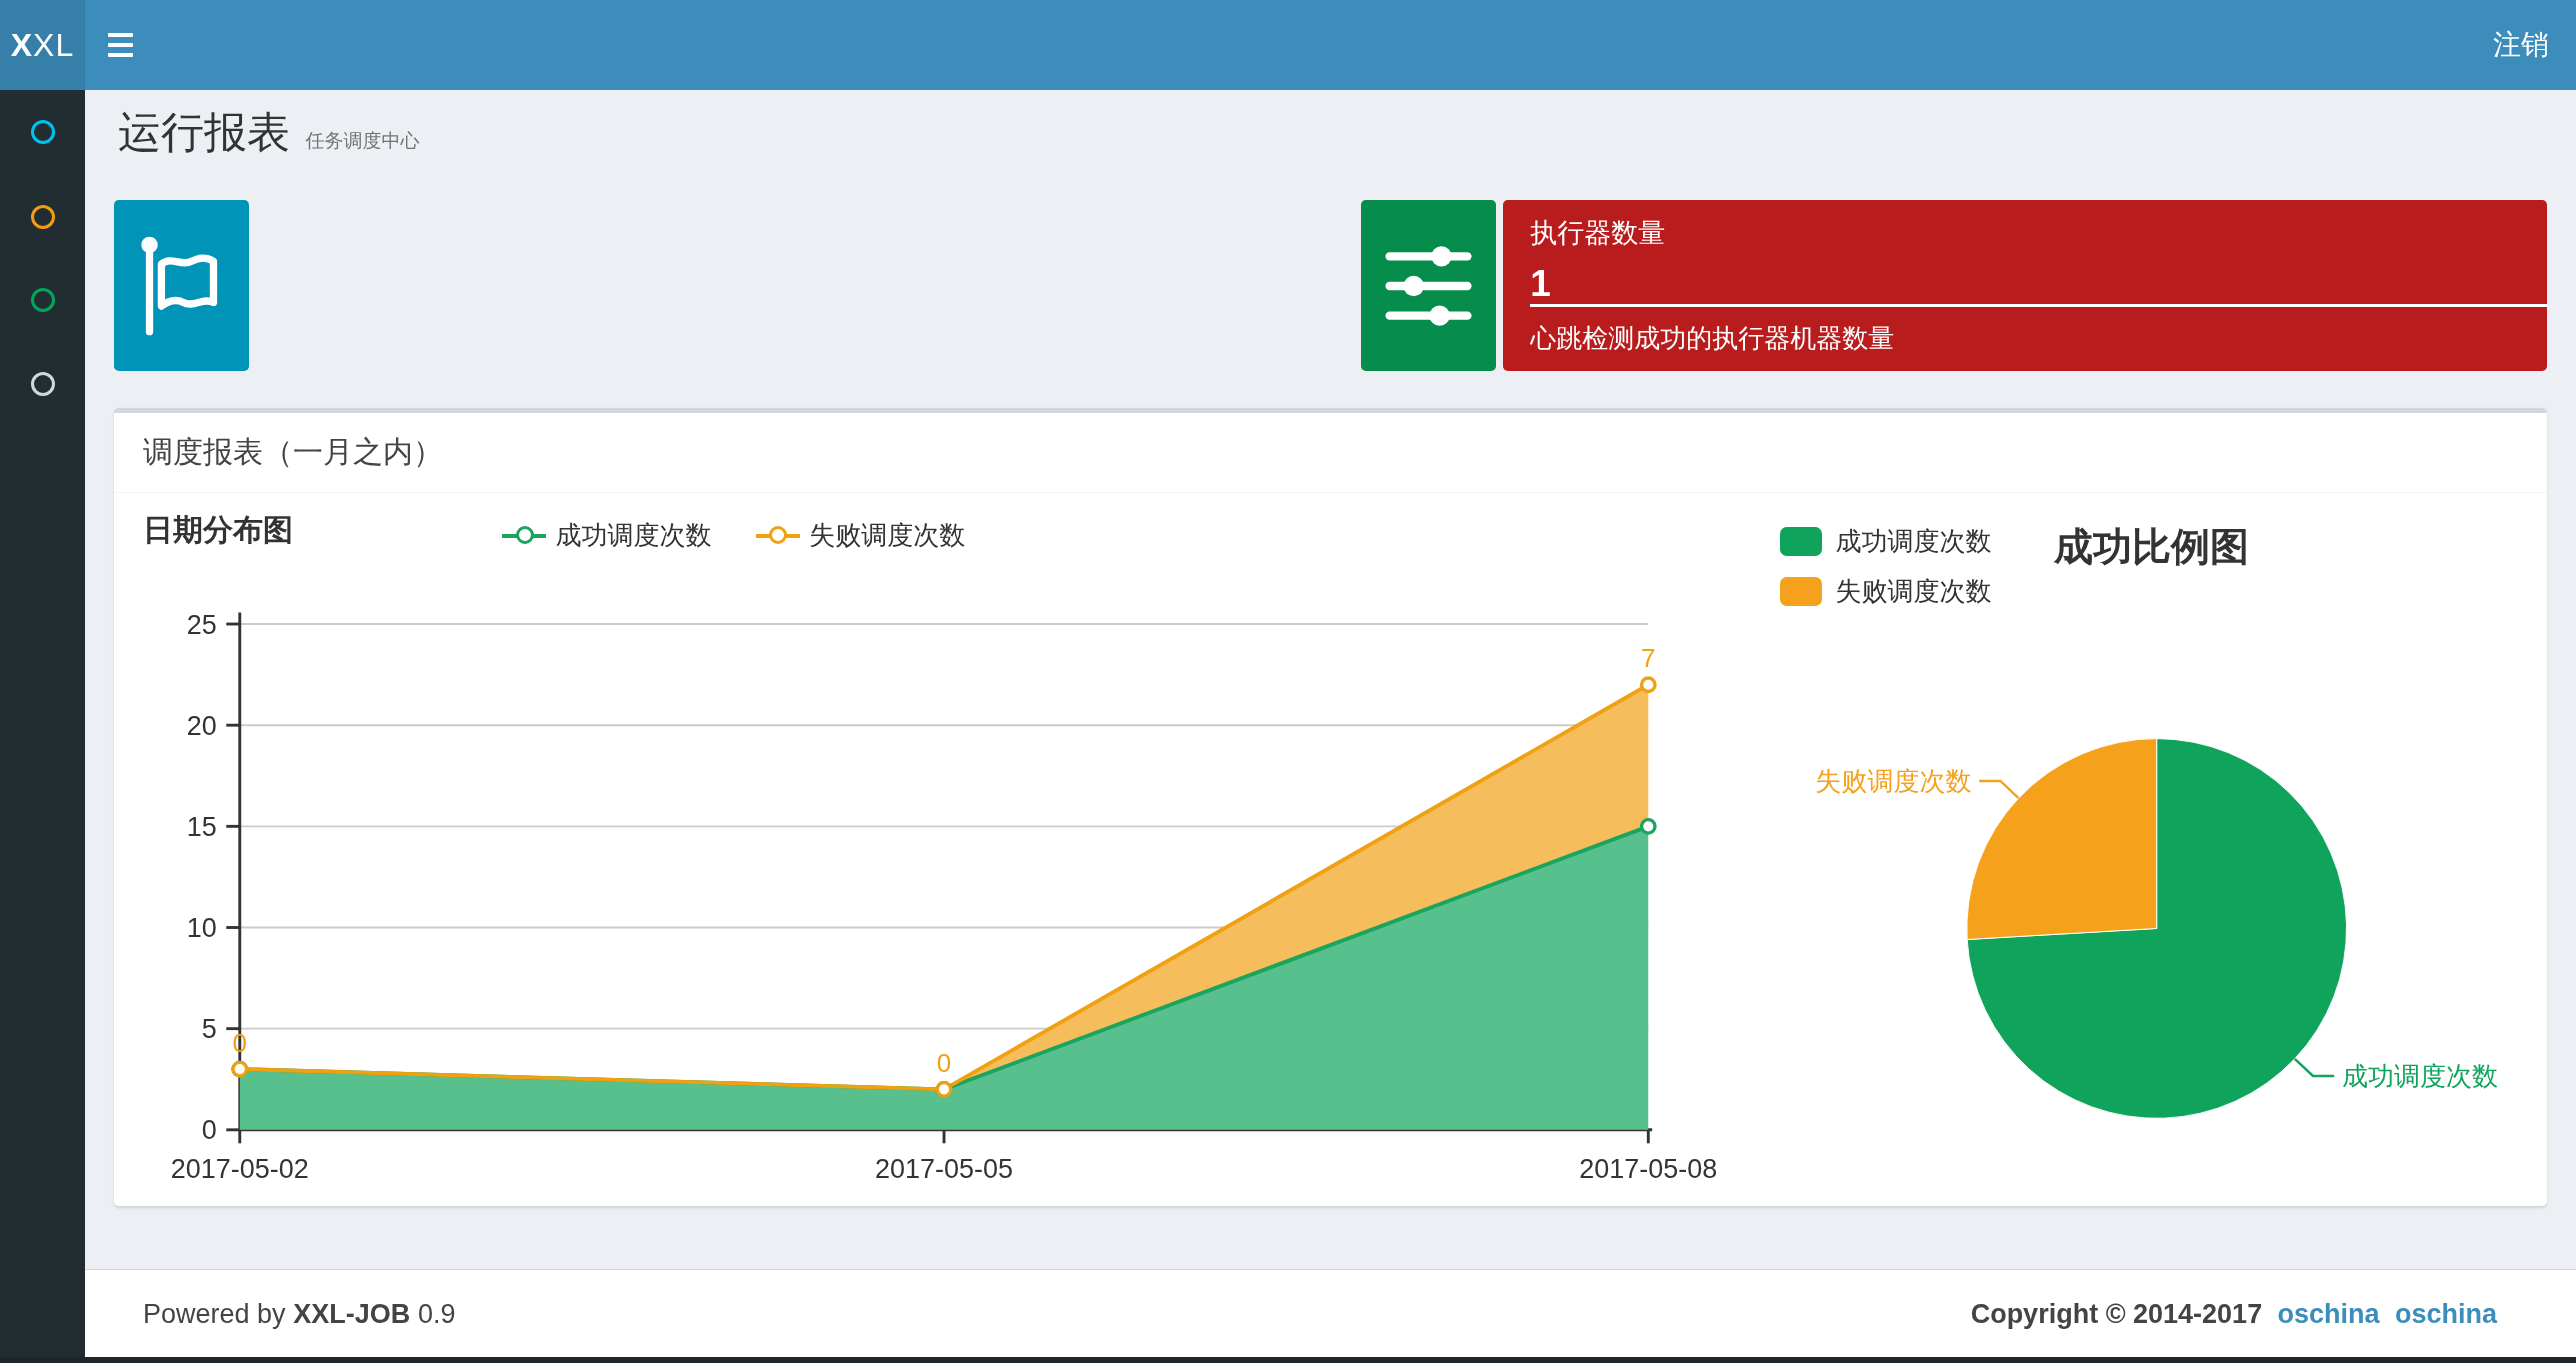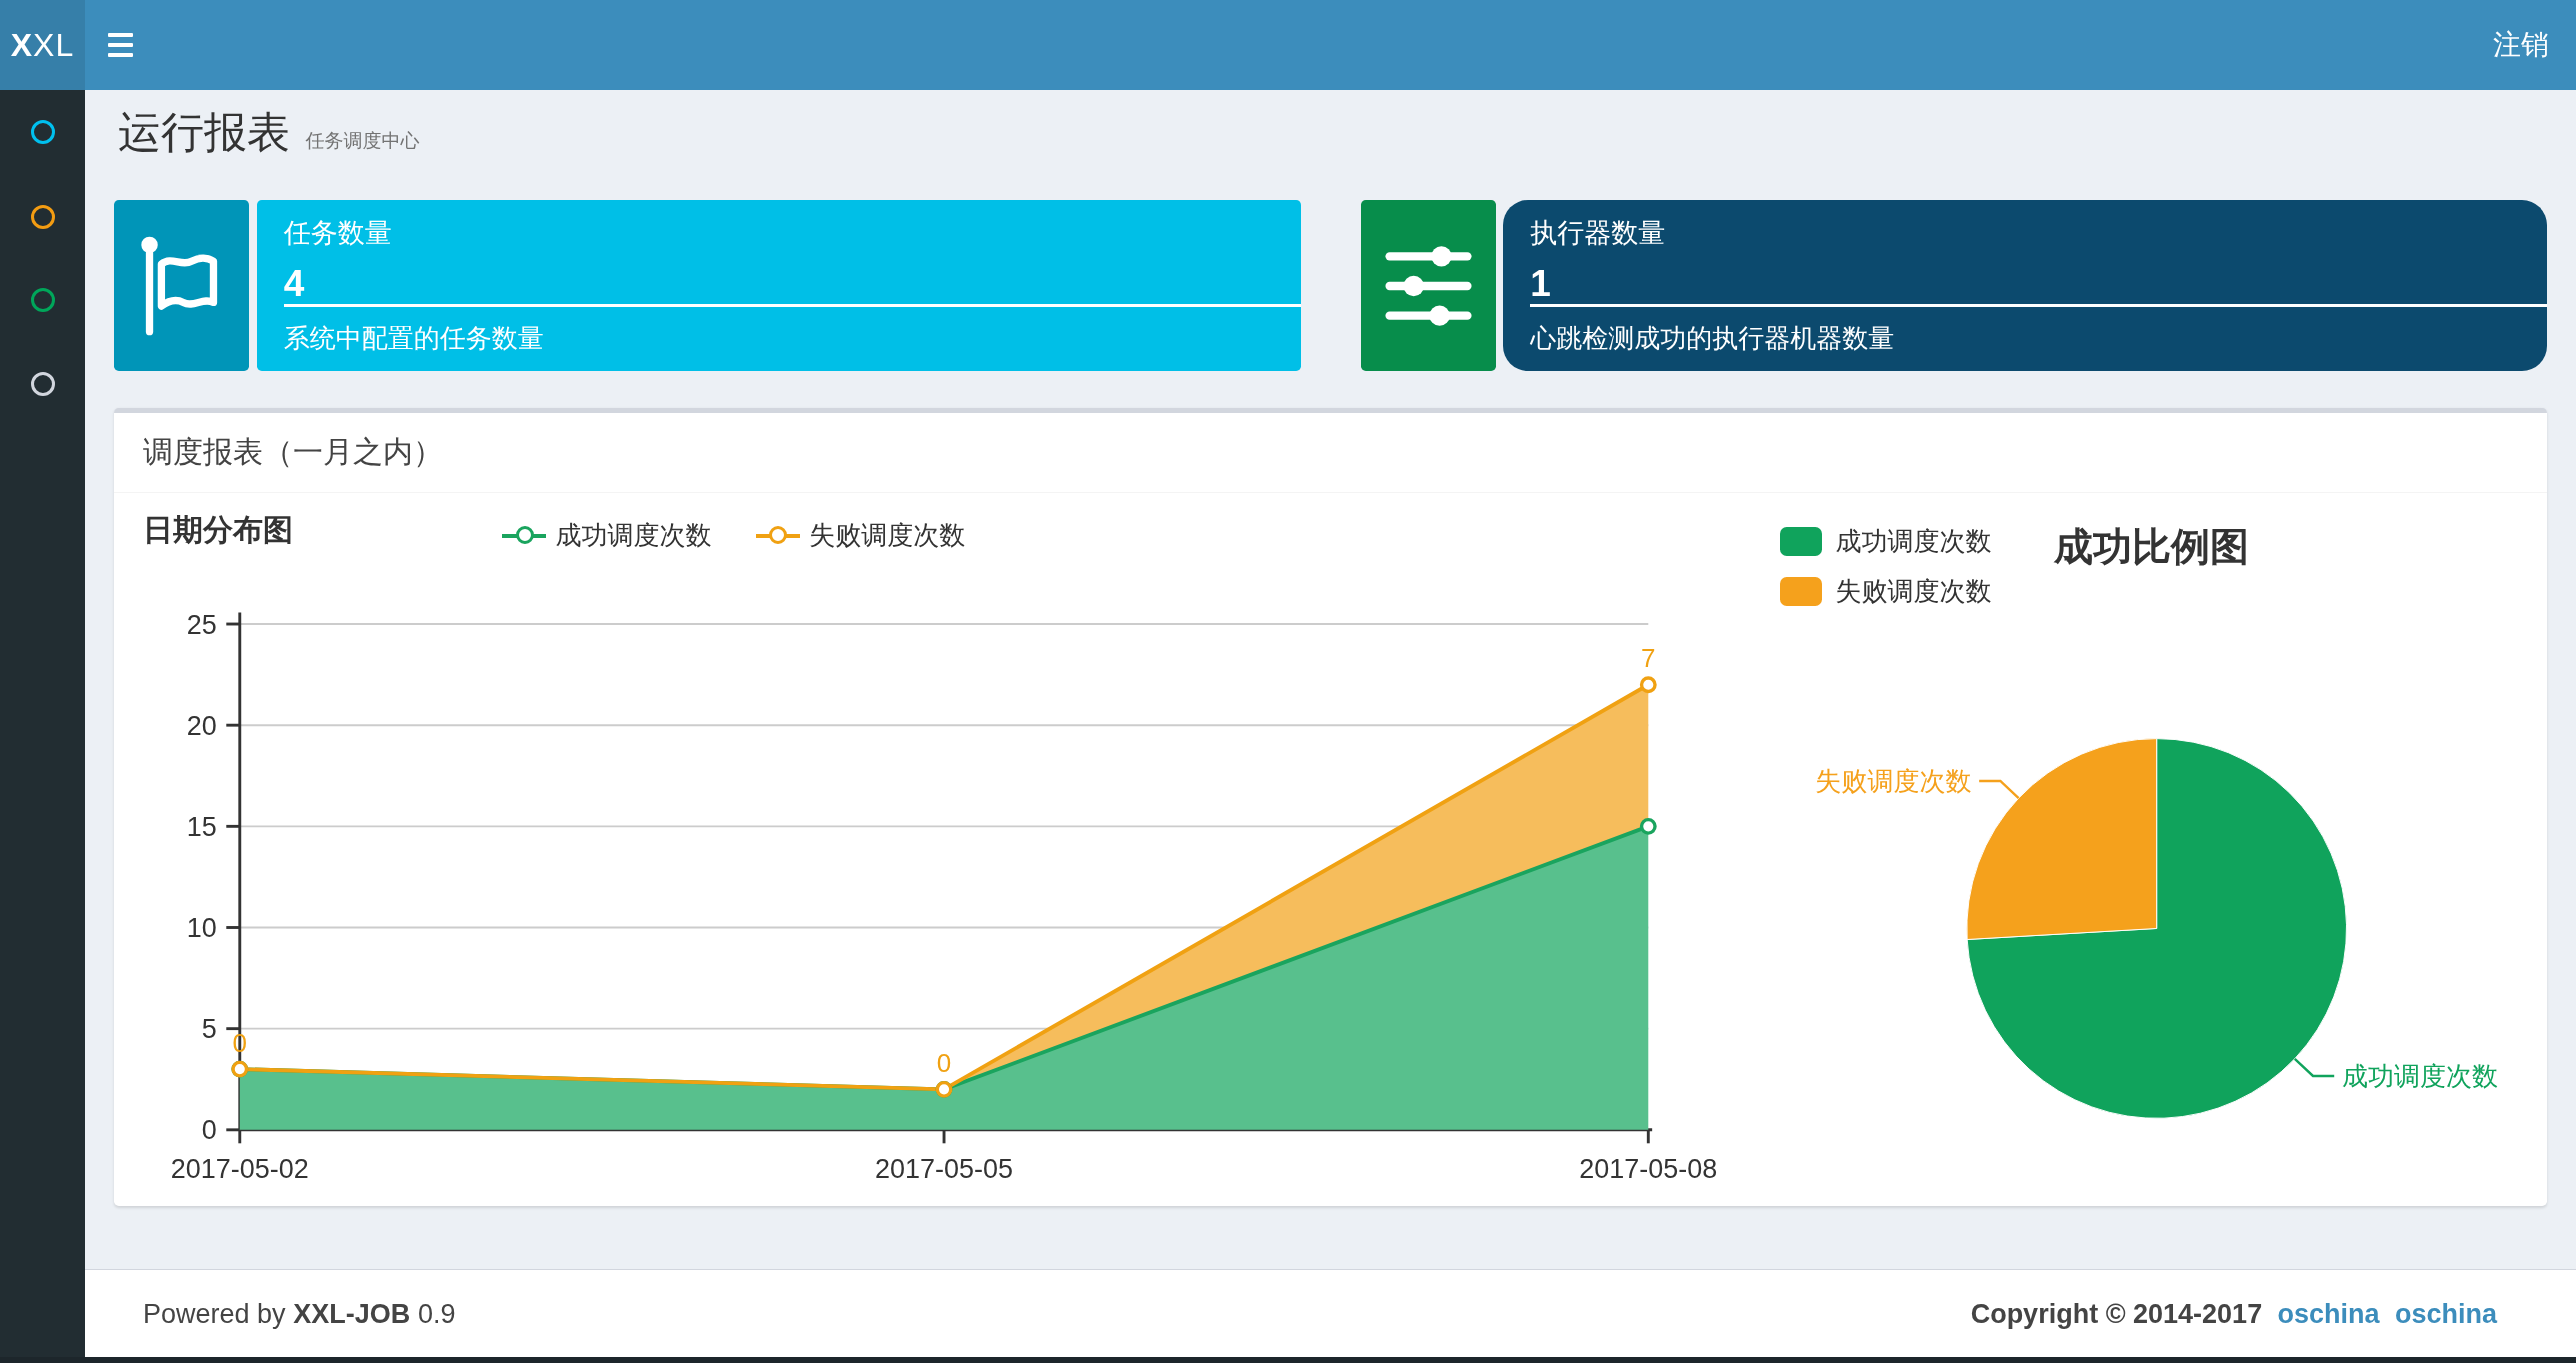--- a/index.html
+++ b/index.html
@@ -100,43 +100,37 @@
 
 <div class="cards">
   <div class="card">
     <div class="card-icon" style="background: rgb(0, 149, 184);">
       <svg width="93" height="106" viewBox="0 0 100 116">
         <circle cx="15" cy="13" r="9" fill="#fff"></circle>
         <rect x="11" y="18" width="8" height="94" rx="4" fill="#fff"></rect>
         <path d="M28 34 C39 25 50 37 61 31 C70 26 79 27 85 31 L85 76 C74 70 63 82 52 76 C44 72 36 74 28 80 Z" fill="none" stroke="#fff" stroke-width="8" stroke-linejoin="round"></path>
       </svg>
     </div>
-    <div class="card-body" style="background: rgb(0, 191, 231);">
-      <div class="card-title">任务数量</div>
-      <div class="card-value">4</div>
-      <div class="card-divider"></div>
-      <div class="card-desc">系统中配置的任务数量</div>
-    </div>
   </div>
 
 
   <div class="card">
     <div class="card-icon" style="background: rgb(7, 141, 75);">
       <svg width="93" height="100" viewBox="0 0 100 108">
         <g stroke="#fff" stroke-width="9" stroke-linecap="round">
           <line x1="8" y1="22" x2="92" y2="22"></line>
           <line x1="8" y1="54" x2="92" y2="54"></line>
           <line x1="8" y1="86" x2="92" y2="86"></line>
         </g>
         <circle cx="64" cy="22" r="11" fill="#fff"></circle>
         <circle cx="34" cy="54" r="11" fill="#fff"></circle>
         <circle cx="62" cy="86" r="11" fill="#fff"></circle>
       </svg>
     </div>
-    <div class="card-body" style="background: #0c4a6e; border-radius: 25px;">
+    <div class="card-body" style="background: #b91c1c;">
       <div class="card-title">执行器数量</div>
       <div class="card-value">1</div>
       <div class="card-divider"></div>
       <div class="card-desc">心跳检测成功的执行器机器数量</div>
     </div>
   </div>
 </div>
 
 <div class="panel">
   <div class="panel-header">调度报表（一月之内）</div>

